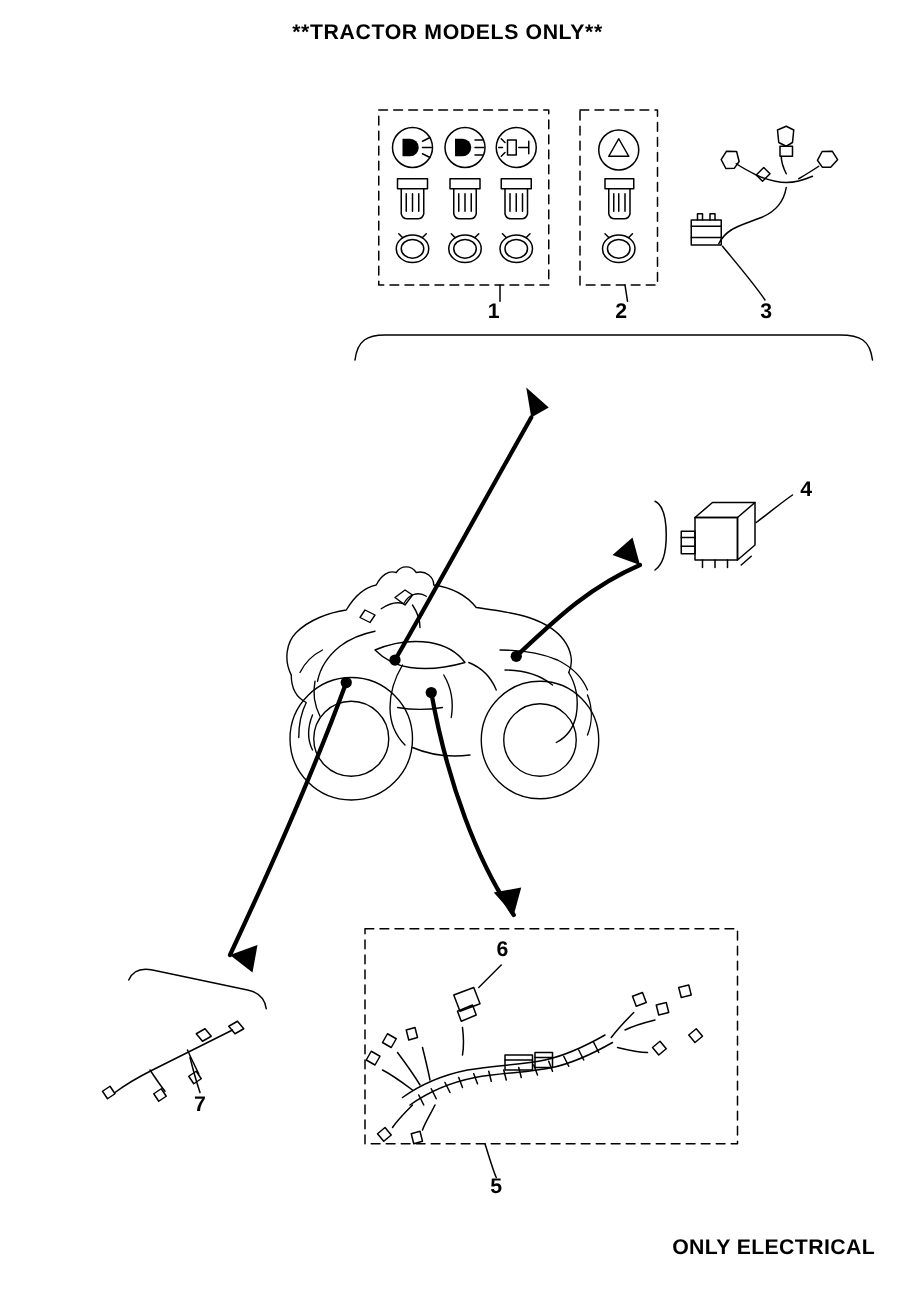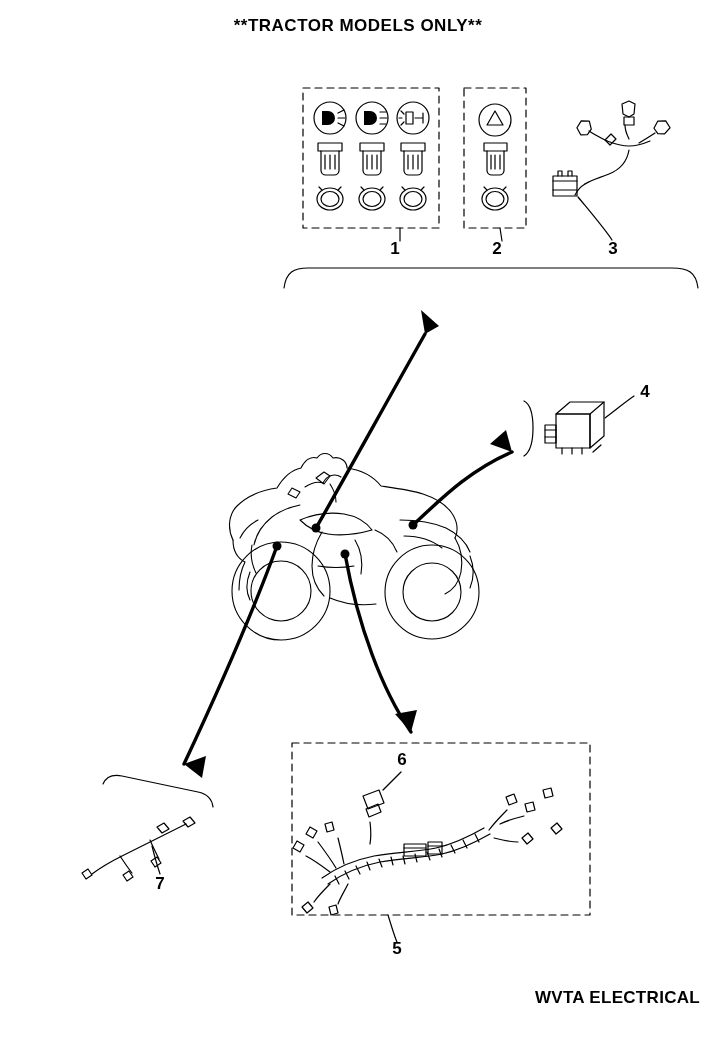--- a/index.html
+++ b/index.html
@@ -54,21 +54,21 @@
     height: 1040px;
     pointer-events: none;
   }
 </style>
 </head>
 <body>
 
 <div id="diagram-root">
 
   <div class="title-text">**TRACTOR MODELS ONLY**</div>
-  <div class="footer-text">WVTA ELECTRICAL</div>
+  <div class="footer-text">ONLY ELECTRICAL</div>
 
   <svg class="layer" viewBox="0 0 720 1040">
     <g fill="none" stroke="#000" stroke-width="1.2" stroke-linecap="round" stroke-linejoin="round">
 
       <g>
         <path d="M284,288 C286,272 294,268 308,268 L672,268 C688,268 696,272 698,288"></path>
       </g>
 
       <g>
         <rect x="303" y="88" width="136" height="140" stroke-dasharray="7 5"></rect>

